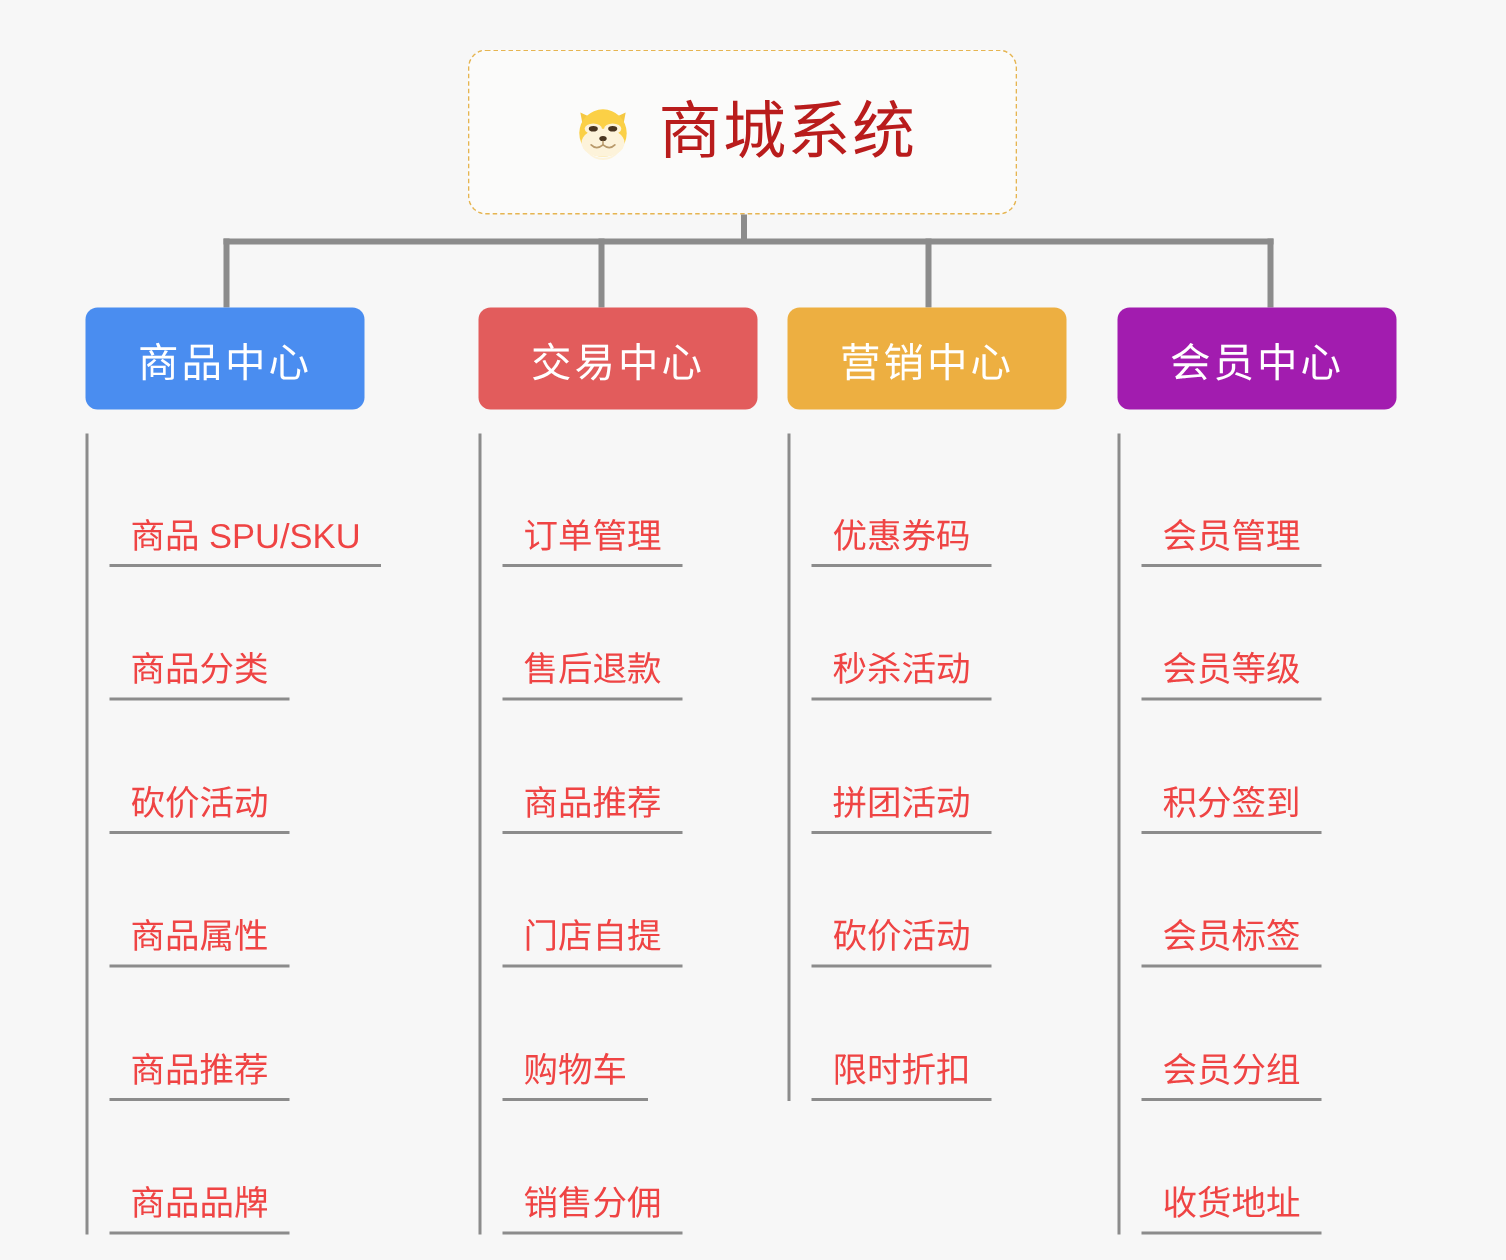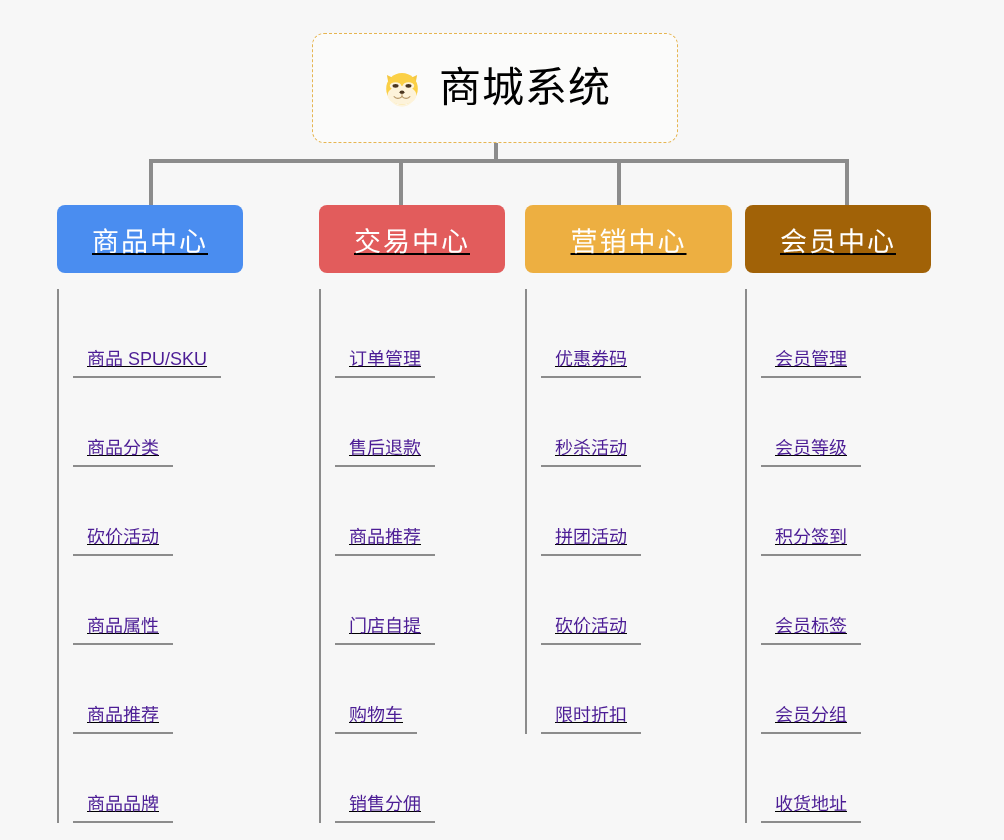--- a/index.html
+++ b/index.html
@@ -78,63 +78,62 @@
   }
   .conn-drop.d0 { left: 149px; }
   .conn-drop.d1 { left: 399px; }
   .conn-drop.d2 { left: 617px; }
   .conn-drop.d3 { left: 845px; }
 
   
   .branch {
     position: absolute;
     top: 205px;
-    text-decoration: underline;
   }
   .branch.b0 { left: 57px;  }
   .branch.b1 { left: 307px; padding-left: 12px; }
   .branch.b2 { left: 525px; }
   .branch.b3 { left: 745px; }
 
   .branch-header {
     height: 68px;
     border-radius: 8px;
     display: flex;
     align-items: center;
     justify-content: center;
     color: #ffffff;
     font-size: 27px;
     letter-spacing: 2px;
     white-space: nowrap;
     box-sizing: border-box;
   }
   .branch.b0 .branch-header { width: 186px; }
   .branch.b1 .branch-header { width: 186px; }
-  .branch.b2 .branch-header { width: 207px; }
+  .branch.b2 .branch-header { width: 186px; }
   .branch.b3 .branch-header { width: 186px; }
 
   
   .leaf-list {
     position: relative;
     margin-top: 16px;
     padding-left: 14px;
     border-left: 2.5px solid #8c8c8c;
     width: 220px;
     box-sizing: border-box;
   }
   .leaf {
     height: 89px;
     display: flex;
     align-items: flex-end;
     box-sizing: border-box;
   }
   .leaf-label {
     display: inline-block;
-    font-size: 18px;
-    color: #4c1d95;
+    font-size: 23px;
+    color: #ef4444;
     white-space: nowrap;
     padding: 0 14px 6px 14px;
     border-bottom: 2.5px solid #8c8c8c;
     line-height: 1.1;
     text-align: right;
   }
 </style>
 </head>
 <body style="background: rgb(247, 247, 247);">
 
@@ -158,21 +157,21 @@
         <ellipse cx="23" cy="29" rx="4.2" ry="2.6" fill="#4a3520"></ellipse>
         <ellipse cx="41" cy="29" rx="4.2" ry="2.6" fill="#4a3520"></ellipse>
 
         <ellipse cx="32" cy="38" rx="3.4" ry="2.4" fill="#4a3520"></ellipse>
 
         <path d="M32 40 L32 44" stroke="#b99a6b" stroke-width="1.4" fill="none"></path>
         <path d="M32 44 q-6 5 -11 0" stroke="#b99a6b" stroke-width="1.6" fill="none" stroke-linecap="round"></path>
         <path d="M32 44 q6 5 11 0" stroke="#b99a6b" stroke-width="1.6" fill="none" stroke-linecap="round"></path>
       </svg>
     </span>
-    <span class="root-title" style="color: #000000;">商城系统</span>
+    <span class="root-title" style="color: #b91c1c;">商城系统</span>
   </div>
 
   <div class="conn conn-stem" style="background: rgb(140, 140, 140);"></div>
   <div class="conn conn-bus" style="background: rgb(140, 140, 140);"></div>
   <div class="conn conn-drop d0" style="background: rgb(140, 140, 140);"></div>
   <div class="conn conn-drop d1" style="background: rgb(140, 140, 140);"></div>
   <div class="conn conn-drop d2" style="background: rgb(140, 140, 140);"></div>
   <div class="conn conn-drop d3" style="background: rgb(140, 140, 140);"></div>
 
   <div class="branch b0">
@@ -238,21 +237,21 @@
       <div class="leaf">
           <span class="leaf-label" style="border-bottom-color: rgb(140, 140, 140);">砍价活动</span>
         </div>
       <div class="leaf">
           <span class="leaf-label" style="border-bottom-color: rgb(140, 140, 140);">限时折扣</span>
         </div>
     </div>
   </div>
 
   <div class="branch b3">
-    <div class="branch-header" style="background-color: #a16207;">会员中心</div>
+    <div class="branch-header" style="background-color: #a21caf;">会员中心</div>
     <div class="leaf-list" style="border-left-color: rgb(140, 140, 140);">
       <div class="leaf">
           <span class="leaf-label" style="border-bottom-color: rgb(140, 140, 140);">会员管理</span>
         </div>
       <div class="leaf">
           <span class="leaf-label" style="border-bottom-color: rgb(140, 140, 140);">会员等级</span>
         </div>
       <div class="leaf">
           <span class="leaf-label" style="border-bottom-color: rgb(140, 140, 140);">积分签到</span>
         </div>

